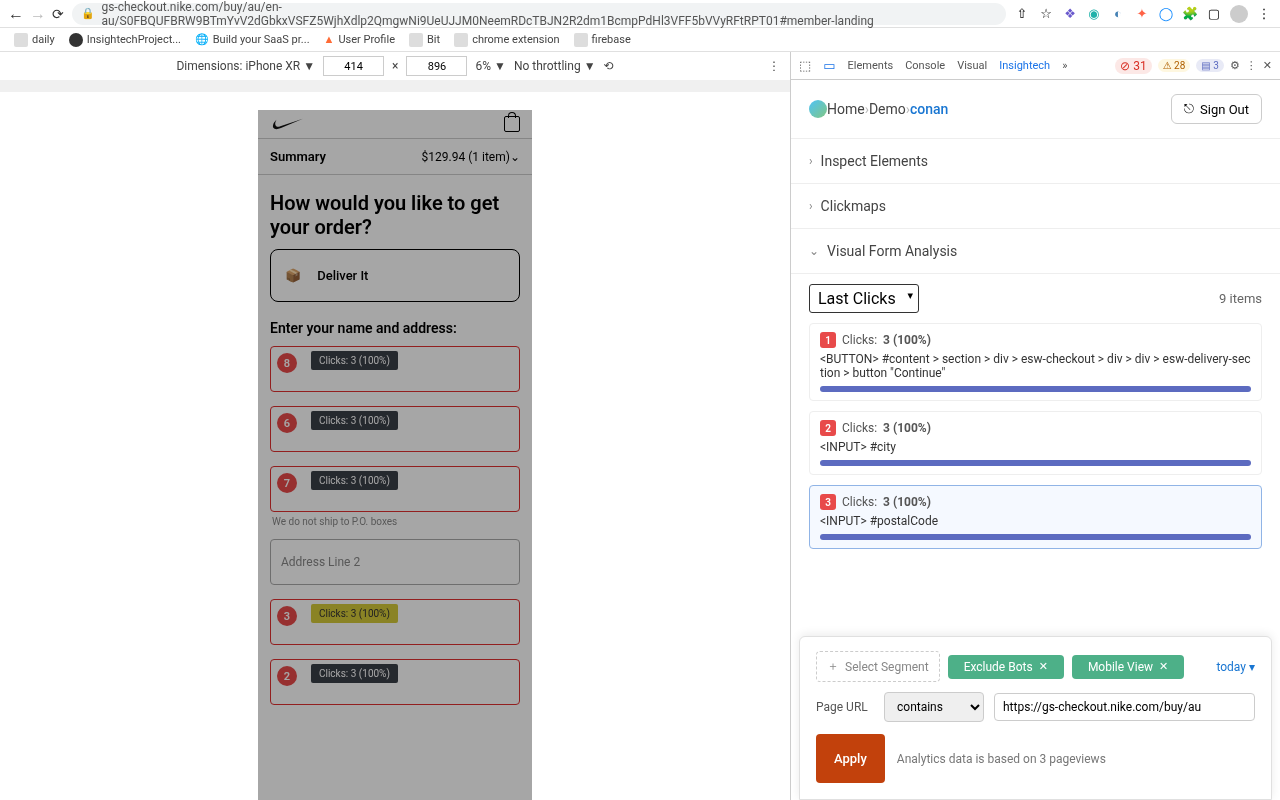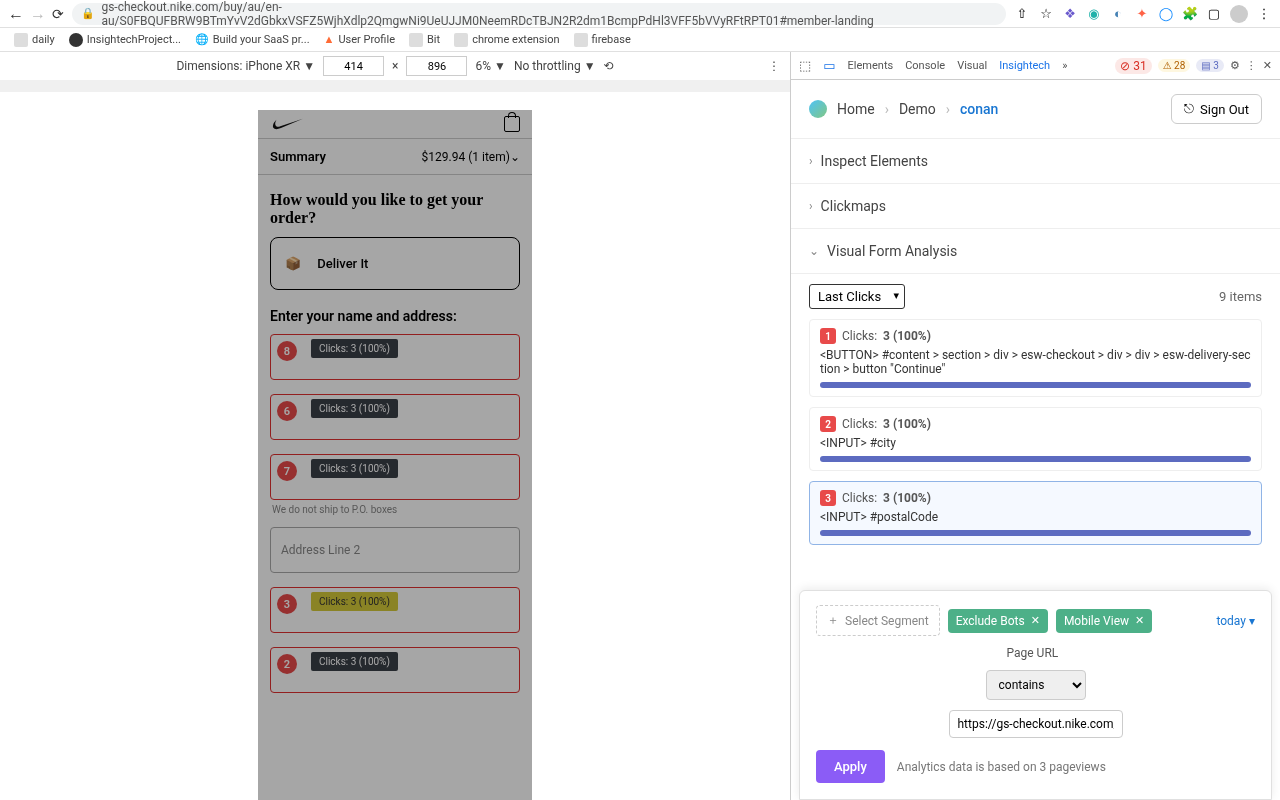--- a/index.html
+++ b/index.html
@@ -38,21 +38,21 @@
 .overlay-dim { position: absolute; inset: 0; background: rgba(0,0,0,0.35); pointer-events: none; }
 
 .nike-header { height: 28px; display: flex; align-items: center; justify-content: space-between; padding: 0 12px; }
 .nike-logo { width: 36px; height: 14px; }
 .cart-icon { width: 16px; height: 16px; border: 1.5px solid #000; border-radius: 2px; position: relative; }
 .cart-icon:before { content: ""; position: absolute; top: -5px; left: 3px; right: 3px; height: 5px; border: 1.5px solid #000; border-bottom: none; border-radius: 5px 5px 0 0; }
 
 .summary-row { display: flex; align-items: center; justify-content: space-between; padding: 10px 12px; border-top: 1px solid #ccc; border-bottom: 1px solid #ccc; font-size: 13px; font-weight: 600; }
 .summary-right { display: flex; align-items: flex-start; font-size: 12px; font-weight: 400; }
 
-.section-title { font-size: 16px; font-weight: 600; padding: 16px 12px 10px; font-family: Liberation Serif, serif; }
+.section-title { font-size: 20px; font-weight: 600; padding: 16px 12px 10px; }
 
 .deliver-box { margin: 0 12px; border: 1.5px solid #000; border-radius: 8px; padding: 18px 14px; display: flex; align-items: center; gap: 16px; font-size: 13px; font-weight: 500; }
 
 .form-section { padding: 0 12px; }
 .form-title { font-size: 14px; font-weight: 600; margin: 18px 0 10px; }
 .field { position: relative; height: 46px; border: 1px solid #aaa; border-radius: 4px; margin-bottom: 14px; padding: 0 10px; display: flex; align-items: center; font-size: 12px; color: #888; }
 .field.heat { border: 1.5px solid #e03030; }
 .field.heat-yellow { border: 1.5px solid #e03030; }
 .heat-marker { position: absolute; left: 6px; top: 6px; }
 .heat-badge { background: #e84a4a; color: #fff; border-radius: 50%; width: 20px; height: 20px; display: inline-flex; align-items: center; justify-content: center; font-size: 11px; font-weight: 600; }
@@ -66,58 +66,58 @@
 .dt-tab { cursor: pointer; }
 .dt-tab.active { color: #1a73e8; }
 .dt-tabs .right { margin-left: auto; display: flex; gap: 6px; align-items: center; }
 .badge-err { background: #fce8e6; color: #d93025; padding: 1px 5px; border-radius: 8px; font-size: 12px; }
 .badge-warn { background: #fef7e0; color: #b06000; padding: 1px 5px; border-radius: 8px; font-size: 10px; }
 .badge-info { background: #e8eaf6; color: #5c6bc0; padding: 1px 5px; border-radius: 8px; font-size: 10px; }
 
 .dt-body { flex: 1; overflow: auto; position: relative; }
 
 .panel-header { display: flex; align-items: center; justify-content: space-between; padding: 14px 18px; }
-.breadcrumb { display: flex; align-items: center; gap: 10px; font-size: 14px; color: #444; }
+.breadcrumb { display: flex; align-items: center; font-size: 14px; color: #444; }
 .breadcrumb .logo { width: 18px; height: 18px; border-radius: 50%; background: linear-gradient(135deg,#4fc3f7,#81c784); }
 .breadcrumb .sep { color: #bbb; }
 .breadcrumb .current { color: #1976d2; font-weight: 500; }
 .signout-btn { border: 1px solid #ccc; border-radius: 6px; padding: 6px 12px; font-size: 13px; display: flex; align-items: center; gap: 6px; background: #fff; }
 
 .accordion { border-top: 1px solid #eee; }
 .acc-item { padding: 14px 18px; font-size: 14px; color: #444; display: flex; align-items: center; gap: 8px; border-bottom: 1px solid #eee; }
 .acc-item .chev { color: #888; font-size: 12px; }
 
 .vfa-body { padding: 10px 18px 16px; }
 .vfa-top { display: flex; align-items: center; justify-content: space-between; margin-bottom: 10px; }
-.vfa-select { border: 1px solid #333; border-radius: 3px; padding: 4px 22px 4px 8px; font-size: 13px; background: #fff; appearance: none; position: relative; }
+.vfa-select { border: 1px solid #333; border-radius: 3px; padding: 4px 22px 4px 8px; font-size: 16px; background: #fff; appearance: none; position: relative; }
 .select-wrap { position: relative; display: inline-block; }
 .select-wrap:after { content: "▾"; position: absolute; right: 6px; top: 5px; font-size: 11px; pointer-events: none; }
 .items-count { font-size: 13px; color: #666; }
 
 .click-item { border: 1px solid #eee; border-radius: 4px; padding: 8px 10px; margin-bottom: 10px; font-size: 12px; }
 .click-item.selected { border: 1.5px solid #90b4e6; background: #f5f9ff; }
 .click-item .row1 { display: flex; align-items: center; gap: 6px; color: #555; }
 .click-num { background: #e84a4a; color: #fff; width: 16px; height: 16px; border-radius: 3px; display: inline-flex; align-items: center; justify-content: center; font-size: 10px; font-weight: 600; }
 .click-item .row2 { margin-top: 4px; color: #333; word-break: break-all; }
 .click-bar { height: 6px; background: #5c6bc0; border-radius: 3px; margin-top: 6px; }
 
 
 .segments-card { position: absolute; left: 8px; right: 8px; bottom: 0; background: #fff; border: 1px solid #e0e0e0; border-radius: 6px 6px 0 0; box-shadow: 0 -2px 10px rgba(0,0,0,0.08); padding: 14px 16px 16px; }
 .seg-title { font-size: 14px; font-weight: 600; margin-bottom: 12px; }
 .seg-row { display: flex; align-items: center; gap: 8px; margin-bottom: 10px; flex-wrap: wrap; }
 .seg-add { border: 1px dashed #ccc; border-radius: 4px; padding: 6px 10px; font-size: 12px; color: #888; display: flex; align-items: center; gap: 6px; }
-.chip { background: #4db088; color: #fff; border-radius: 4px; padding: 5px 8px; font-size: 12px; display: flex; align-items: center; gap: 6px; }
+.chip { background: #4db088; color: #fff; border-radius: 4px; padding: 5px 16px; font-size: 12px; display: flex; align-items: center; gap: 6px; }
 .chip .x { cursor: pointer; font-size: 11px; }
 .today-link { margin-left: auto; color: #1976d2; font-size: 12px; }
-.filter-row { display: flex; align-items: center; gap: 10px; margin-bottom: 12px; flex-direction: column; }
+.filter-row { display: flex; align-items: center; gap: 10px; margin-bottom: 12px; }
 .filter-label { font-size: 12px; color: #555; width: 58px; }
 .filter-select { border: 1px solid #ccc; border-radius: 4px; padding: 6px 8px; font-size: 12px; width: 100px; }
 .filter-input { flex: 1; border: 1px solid #ccc; border-radius: 4px; padding: 6px 8px; font-size: 12px; }
 .apply-row { display: flex; align-items: center; gap: 12px; }
-.apply-btn { background: #8b5cf6; color: #fff; border: none; border-radius: 4px; padding: 9px 18px; font-size: 13px; font-weight: 500; }
+.apply-btn { background: #c2410c; color: #fff; border: none; border-radius: 4px; padding: 17px 18px; font-size: 13px; font-weight: 500; }
 .analytics-note { font-size: 12px; color: #777; }
 </style>
 </head>
 <body>
 
 <div class="browser-bar">
   <div class="nav-arrows">
     <span class="nav-arrow">←</span>
     <span class="nav-arrow disabled">→</span>
     <span class="nav-arrow reload">⟳</span>

